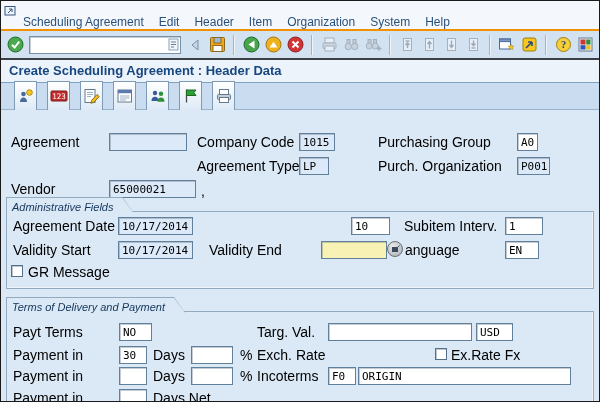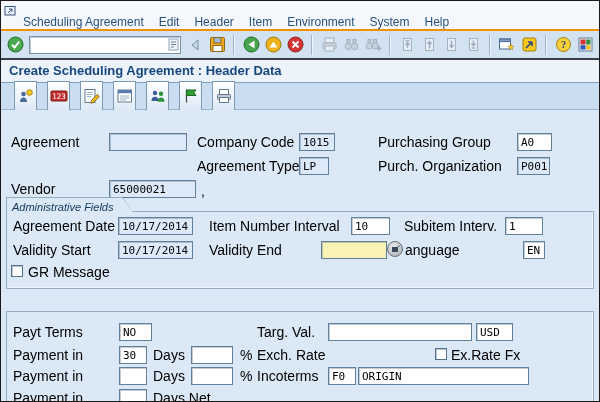--- a/index.html
+++ b/index.html
@@ -72,21 +72,21 @@
           <path d="M4 8l4-4M8 4v3M8 4H5" stroke="#35557e" fill="none"></path>
         </svg>
     </span>
   </div>
 
   <div class="menubar">
     <span class="menu-item">Scheduling Agreement</span>
     <span class="menu-item">Edit</span>
     <span class="menu-item">Header</span>
     <span class="menu-item">Item</span>
-    <span class="menu-item">Environment</span>
+    <span class="menu-item">Organization</span>
     <span class="menu-item">System</span>
     <span class="menu-item">Help</span>
   </div>
 
   <div class="orange-line"></div>
 
   <div class="toolbar">
     <button class="tbtn">
       <svg width="17" height="17" viewBox="0 0 17 17">
           <circle cx="8.5" cy="8.5" r="7.5" fill="#4aa84e" stroke="#1f6b2a"></circle>
@@ -270,60 +270,63 @@
     </button>
   </div>
 
   <div class="main">
 
     <div class="lbl" style="left:10px;top:26px">Agreement</div>
     <div class="fld ro" style="left:108px;top:23px;width:78px"></div>
     <div class="lbl" style="left:196px;top:26px">Company Code</div>
     <div class="fld ro" style="left:298px;top:23px;width:36px">1015</div>
     <div class="lbl" style="left:377px;top:26px">Purchasing Group</div>
-    <div class="fld rw" style="left:516px;top:23px;width:35px">A0</div>
+    <div class="fld rw" style="left:516px;top:23px;width:21px">A0</div>
 
     <div class="lbl" style="left:196px;top:50px">Agreement Type</div>
     <div class="fld ro" style="left:298px;top:47px;width:30px">LP</div>
     <div class="lbl" style="left:377px;top:50px">Purch. Organization</div>
     <div class="fld ro" style="left:516px;top:47px;width:33px">P001</div>
 
     <div class="lbl" style="left:10px;top:73px">Vendor</div>
     <div class="fld ro" style="left:108px;top:70px;width:87px">65000021</div>
     <div class="lbl" style="left:200px;top:75px">,</div>
 
     <div class="gtab" style="left:5px;top:87px">
       <div class="t-bg"></div><div class="t-fg"></div>
       <span class="t-label">Administrative Fields</span>
     </div>
     <div class="gbox" style="left:5px;top:101px;width:588px;height:78px"></div>
 
     <div class="lbl" style="left:12px;top:110px">Agreement Date</div>
     <div class="fld ro" style="left:117px;top:107px;width:75px">10/17/2014</div>
-    <div class="lbl" style="left:208px;top:110px">Item Number Interval</div>
     <div class="fld rw" style="left:350px;top:107px;width:39px">10</div>
     <div class="lbl" style="left:403px;top:110px">Subitem Interv.</div>
     <div class="fld rw" style="left:504px;top:107px;width:38px">1</div>
 
     <div class="lbl" style="left:12px;top:134px">Validity Start</div>
     <div class="fld ro" style="left:117px;top:131px;width:75px">10/17/2014</div>
     <div class="lbl" style="left:208px;top:134px">Validity End</div>
     <div class="fld focus" style="left:320px;top:131px;width:66px"></div>
     <button class="f4btn" style="left:386px;top:131px">
       <svg width="9" height="9" viewBox="0 0 9 9">
           <rect x="1" y="2" width="6" height="5" fill="#3a4a5a"></rect>
           <path d="M7 2l1.5-1.5" stroke="#3a4a5a"></path>
         </svg>
     </button>
     <div class="lbl" style="left:404px;top:134px">anguage</div>
-    <div class="fld rw" style="left:522px;top:131px;width:22px">EN</div>
+    <div class="fld rw" style="left:504px;top:131px;width:34px">EN</div>
 
     <span class="cb" style="left:10px;top:155px"></span>
     <div class="lbl" style="left:27px;top:156px">GR Message</div>
 
+    <div class="gtab" style="left:5px;top:187px">
+      <div class="t-bg"></div><div class="t-fg"></div>
+      <span class="t-label">Terms of Delivery and Payment</span>
+    </div>
     <div class="gbox" style="left:5px;top:201px;width:588px;height:92px"></div>
 
     <div class="lbl" style="left:12px;top:216px">Payt Terms</div>
     <div class="fld rw" style="left:118px;top:213px;width:33px">NO</div>
     <div class="lbl" style="left:256px;top:216px">Targ. Val.</div>
     <div class="fld rw" style="left:327px;top:213px;width:144px"></div>
     <div class="fld rw" style="left:475px;top:213px;width:37px">USD</div>
 
     <div class="lbl" style="left:12px;top:239px">Payment in</div>
     <div class="fld rw" style="left:118px;top:236px;width:28px">30</div>
@@ -334,20 +337,20 @@
     <span class="cb" style="left:434px;top:238px"></span>
     <div class="lbl" style="left:450px;top:239px">Ex.Rate Fx</div>
 
     <div class="lbl" style="left:12px;top:260px">Payment in</div>
     <div class="fld rw" style="left:118px;top:257px;width:28px"></div>
     <div class="lbl" style="left:152px;top:260px">Days</div>
     <div class="fld rw" style="left:190px;top:257px;width:42px"></div>
     <div class="lbl" style="left:239px;top:260px">%</div>
     <div class="lbl" style="left:256px;top:260px">Incoterms</div>
     <div class="fld rw" style="left:327px;top:257px;width:28px">F0</div>
-    <div class="fld rw" style="left:357px;top:257px;width:171px">ORIGIN</div>
+    <div class="fld rw" style="left:357px;top:257px;width:213px">ORIGIN</div>
 
     <div class="lbl" style="left:12px;top:282px">Payment in</div>
     <div class="fld rw" style="left:118px;top:279px;width:28px"></div>
     <div class="lbl" style="left:152px;top:282px">Days Net</div>
 
   </div>
 </div>
 
 </body></html>

